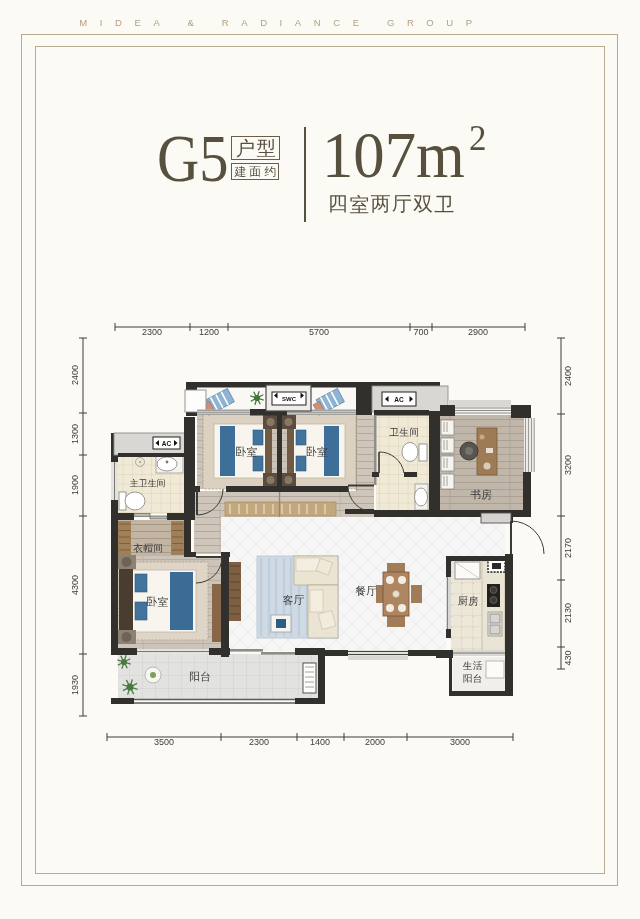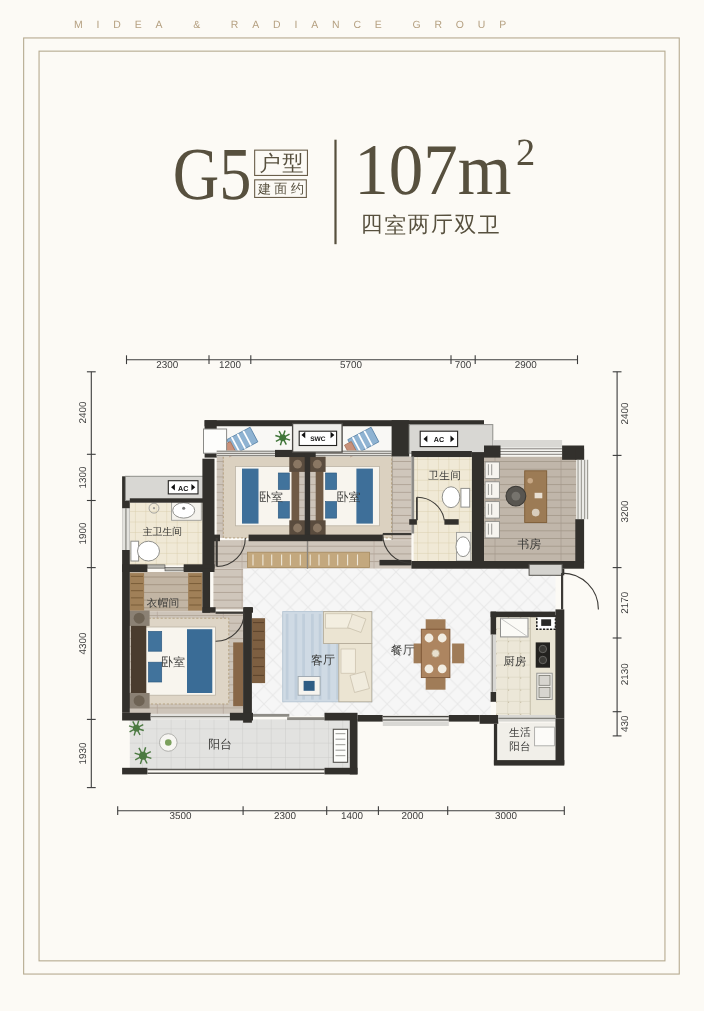--- a/index.html
+++ b/index.html
@@ -1,19 +1,19 @@
 <!DOCTYPE html>
 <html><head><meta charset="utf-8">
 <style>
 html,body{margin:0;padding:0;width:640px;height:919px;background:#fcfaf5;overflow:hidden}
 *{box-sizing:border-box}
 .abs{position:absolute}
 </style></head>
 <body>
-<div class="abs" style="left:4px;top:17px;width:532px;text-align:center;font-family:'Liberation Sans',sans-serif;font-size:9.5px;color:#b5a081;letter-spacing:12.6px">MIDEA&nbsp;&amp;&nbsp;RADIANCE&nbsp;GROUP</div>
+<div class="abs" style="left:16px;top:17px;width:532px;text-align:center;font-family:'Liberation Sans',sans-serif;font-size:9.5px;color:#b5a081;letter-spacing:12.6px">MIDEA&nbsp;&amp;&nbsp;RADIANCE&nbsp;GROUP</div>
 <div class="abs" style="left:21px;top:34px;width:597px;height:852px;border:1px solid #b6aa90"></div>
 <div class="abs" style="left:35px;top:46px;width:570px;height:828px;border:1px solid #b6aa90"></div>
 
 <div class="abs" style="left:157px;top:124px;width:120px;font-family:'Liberation Serif',serif;font-size:68px;line-height:68px;color:#57503e;transform:scaleX(0.86);transform-origin:0 0">G5</div>
 <div class="abs" style="left:231px;top:136px;width:49px;height:24px;border:1px solid #6a5e4a"></div>
 <div class="abs" style="left:231px;top:163px;width:48px;height:17px;border:1px solid #6a5e4a"></div>
 <div class="abs" style="left:303.5px;top:127px;width:2px;height:95px;background:#57503e"></div>
 <div class="abs" style="left:322px;top:122px;width:200px;font-family:'Liberation Serif',serif;font-size:66px;line-height:66px;color:#57503e;transform:scaleX(0.95);transform-origin:0 0">107m</div>
 <div class="abs" style="left:469px;top:121px;font-family:'Liberation Serif',serif;font-size:35px;line-height:35px;color:#57503e">2</div>
 <svg width="640" height="260" viewBox="0 0 640 260" style="position:absolute;left:0;top:0">

